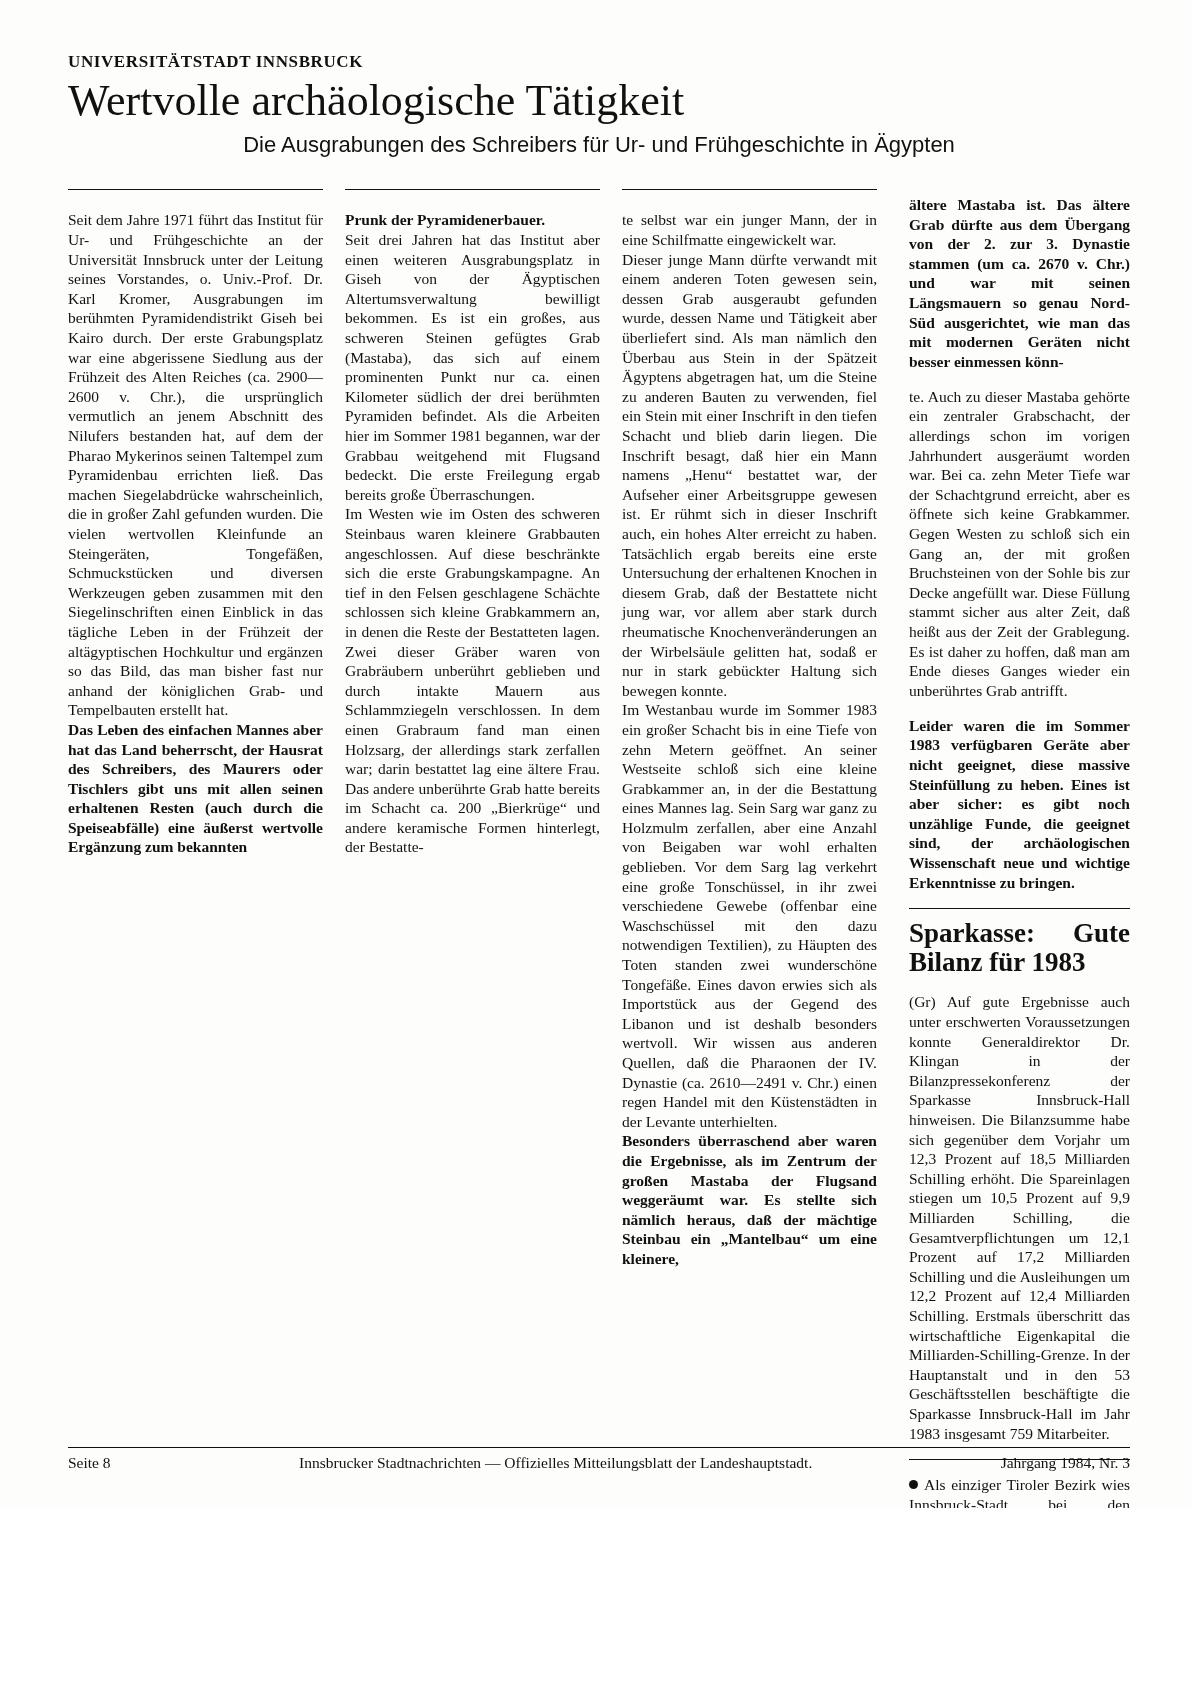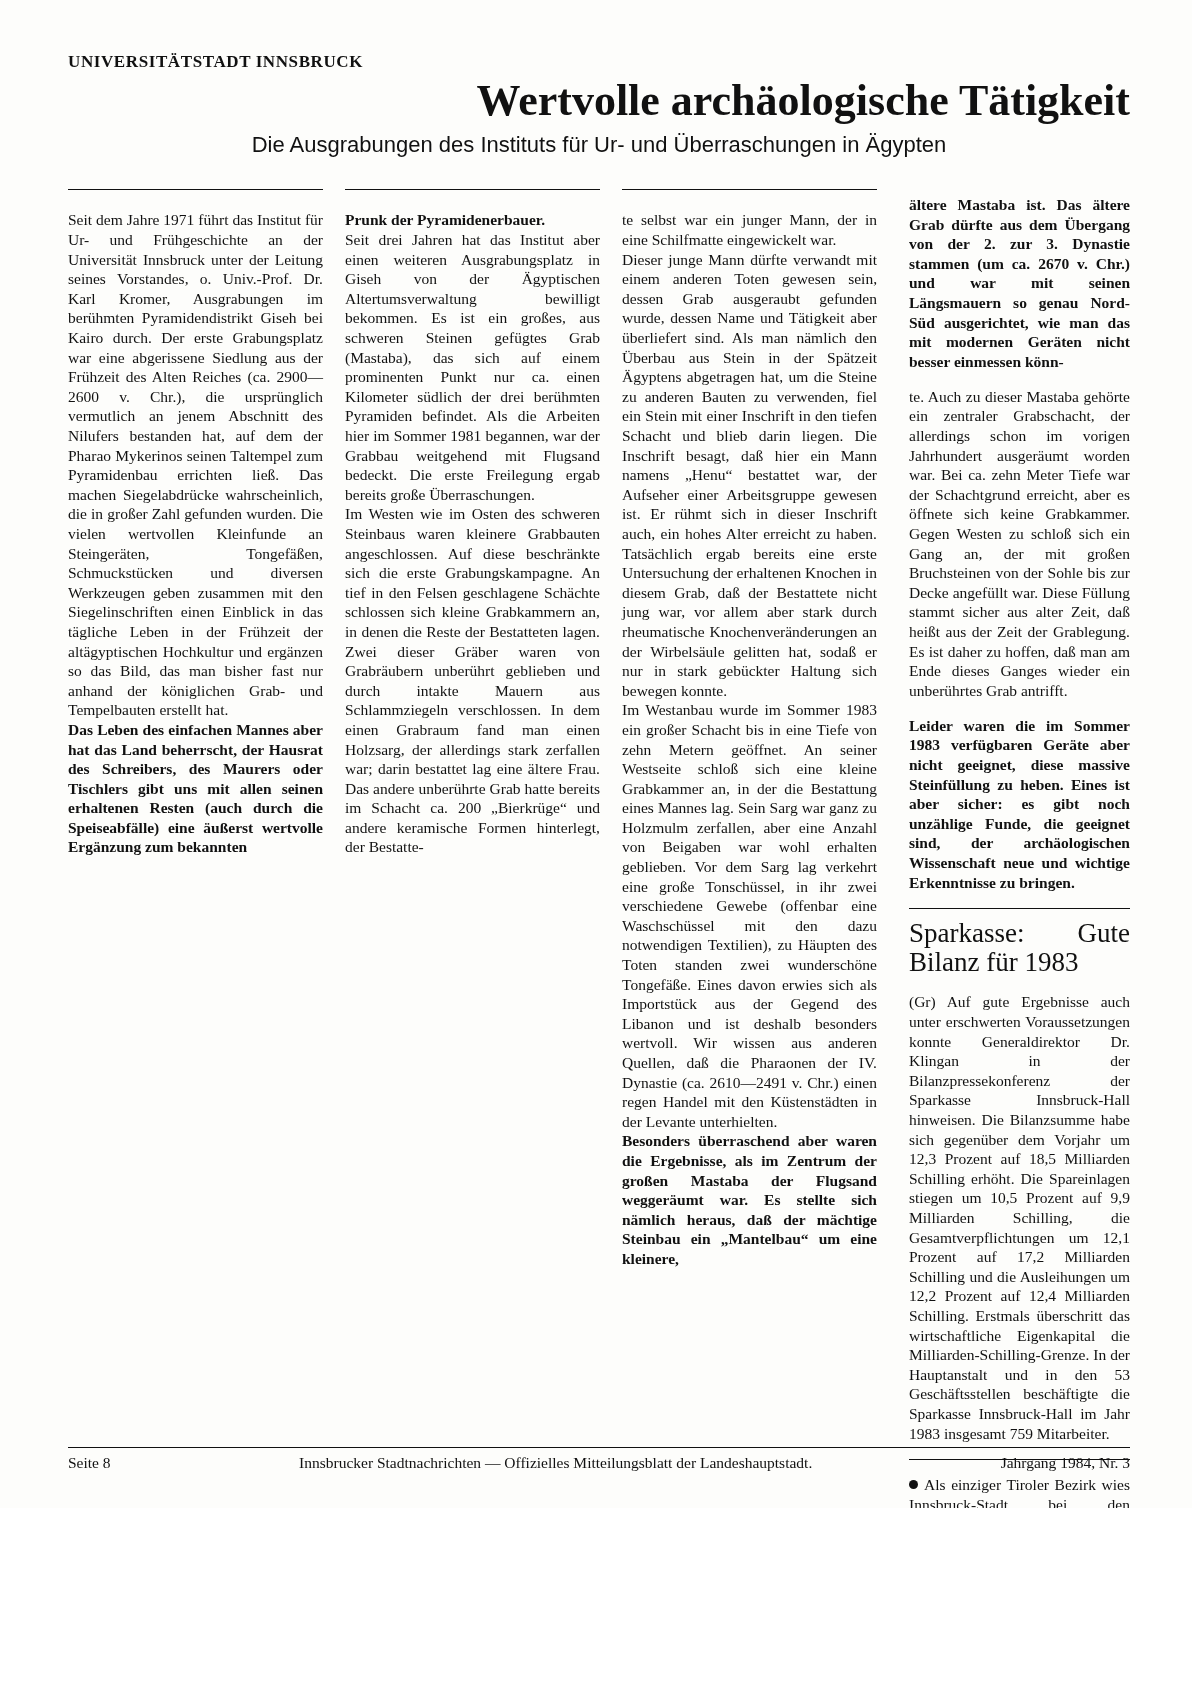--- a/index.html
+++ b/index.html
@@ -22,25 +22,25 @@
   .kicker {
     font-family: "Liberation Serif", serif;
     font-weight: bold;
     font-size: 17px;
     letter-spacing: 0.6px;
     margin: 0 0 6px 0;
   }
 
   .headline {
     font-family: "Liberation Serif", serif;
-    font-weight: bold;
+    font-weight: normal;
     font-size: 44px;
     line-height: 1.05;
     margin: 6px 0 2px 0;
-    text-align: right;
+    text-align: left;
   }
   .subhead {
     font-family: "Liberation Sans", sans-serif;
     font-size: 22px;
     line-height: 1.15;
     margin: 8px 0 0 0;
     text-align: center;
     font-weight: 400;
   }
 
@@ -83,21 +83,21 @@
     margin: 14px 0 10px 0;
   }
   .rule-thin {
     border: none;
     border-top: 1px solid #111;
     margin: 12px 0 8px 0;
   }
 
   .rail-head {
     font-family: "Liberation Serif", serif;
-    font-weight: normal;
+    font-weight: bold;
     font-size: 27px;
     line-height: 1.08;
     margin: 4px 0 10px 0;
   }
 
   
   .article2 {
     margin-top: 18px;
     grid-column: 1 / span 3;
   }
@@ -159,21 +159,21 @@
   .spacer-8 { height: 8px; }
 </style>
 </head>
 <body>
 
 <div class="page">
 
   <div class="kicker">UNIVERSITÄTSTADT INNSBRUCK</div>
 
   <h1 class="headline">Wertvolle archäologische Tätigkeit</h1>
-  <div class="subhead">Die Ausgrabungen des Instituts für Ur- und Überraschungen in Ägypten</div>
+  <div class="subhead">Die Ausgrabungen des Schreibers für Ur- und Frühgeschichte in Ägypten</div>
 
   <div class="body-grid">
 
     <div class="col">
       <hr class="top-sep">
       <div class="spacer-8"></div>
       <p>Seit dem Jahre 1971 führt das Institut für Ur- und Frühgeschichte an der Universität Innsbruck unter der Leitung seines Vorstandes, o. Univ.-Prof. Dr. Karl Kromer, Ausgrabungen im berühmten Pyramidendistrikt Giseh bei Kairo durch. Der erste Grabungsplatz war eine abgerissene Siedlung aus der Frühzeit des Alten Reiches (ca. 2900—2600 v. Chr.), die ursprünglich vermutlich an jenem Abschnitt des Nilufers bestanden hat, auf dem der Pharao Mykerinos seinen Taltempel zum Pyramidenbau errichten ließ. Das machen Siegelabdrücke wahrscheinlich, die in großer Zahl gefunden wurden. Die vielen wertvollen Kleinfunde an Steingeräten, Tongefäßen, Schmuckstücken und diversen Werkzeugen geben zusammen mit den Siegelinschriften einen Einblick in das tägliche Leben in der Frühzeit der altägyptischen Hochkultur und ergänzen so das Bild, das man bisher fast nur anhand der königlichen Grab- und Tempelbauten erstellt hat.</p>
       <p class="bold-para">Das Leben des einfachen Mannes aber hat das Land beherrscht, der Hausrat des Schreibers, des Maurers oder Tischlers gibt uns mit allen seinen erhaltenen Resten (auch durch die Speiseabfälle) eine äußerst wertvolle Ergänzung zum bekannten</p>
     </div>
 

